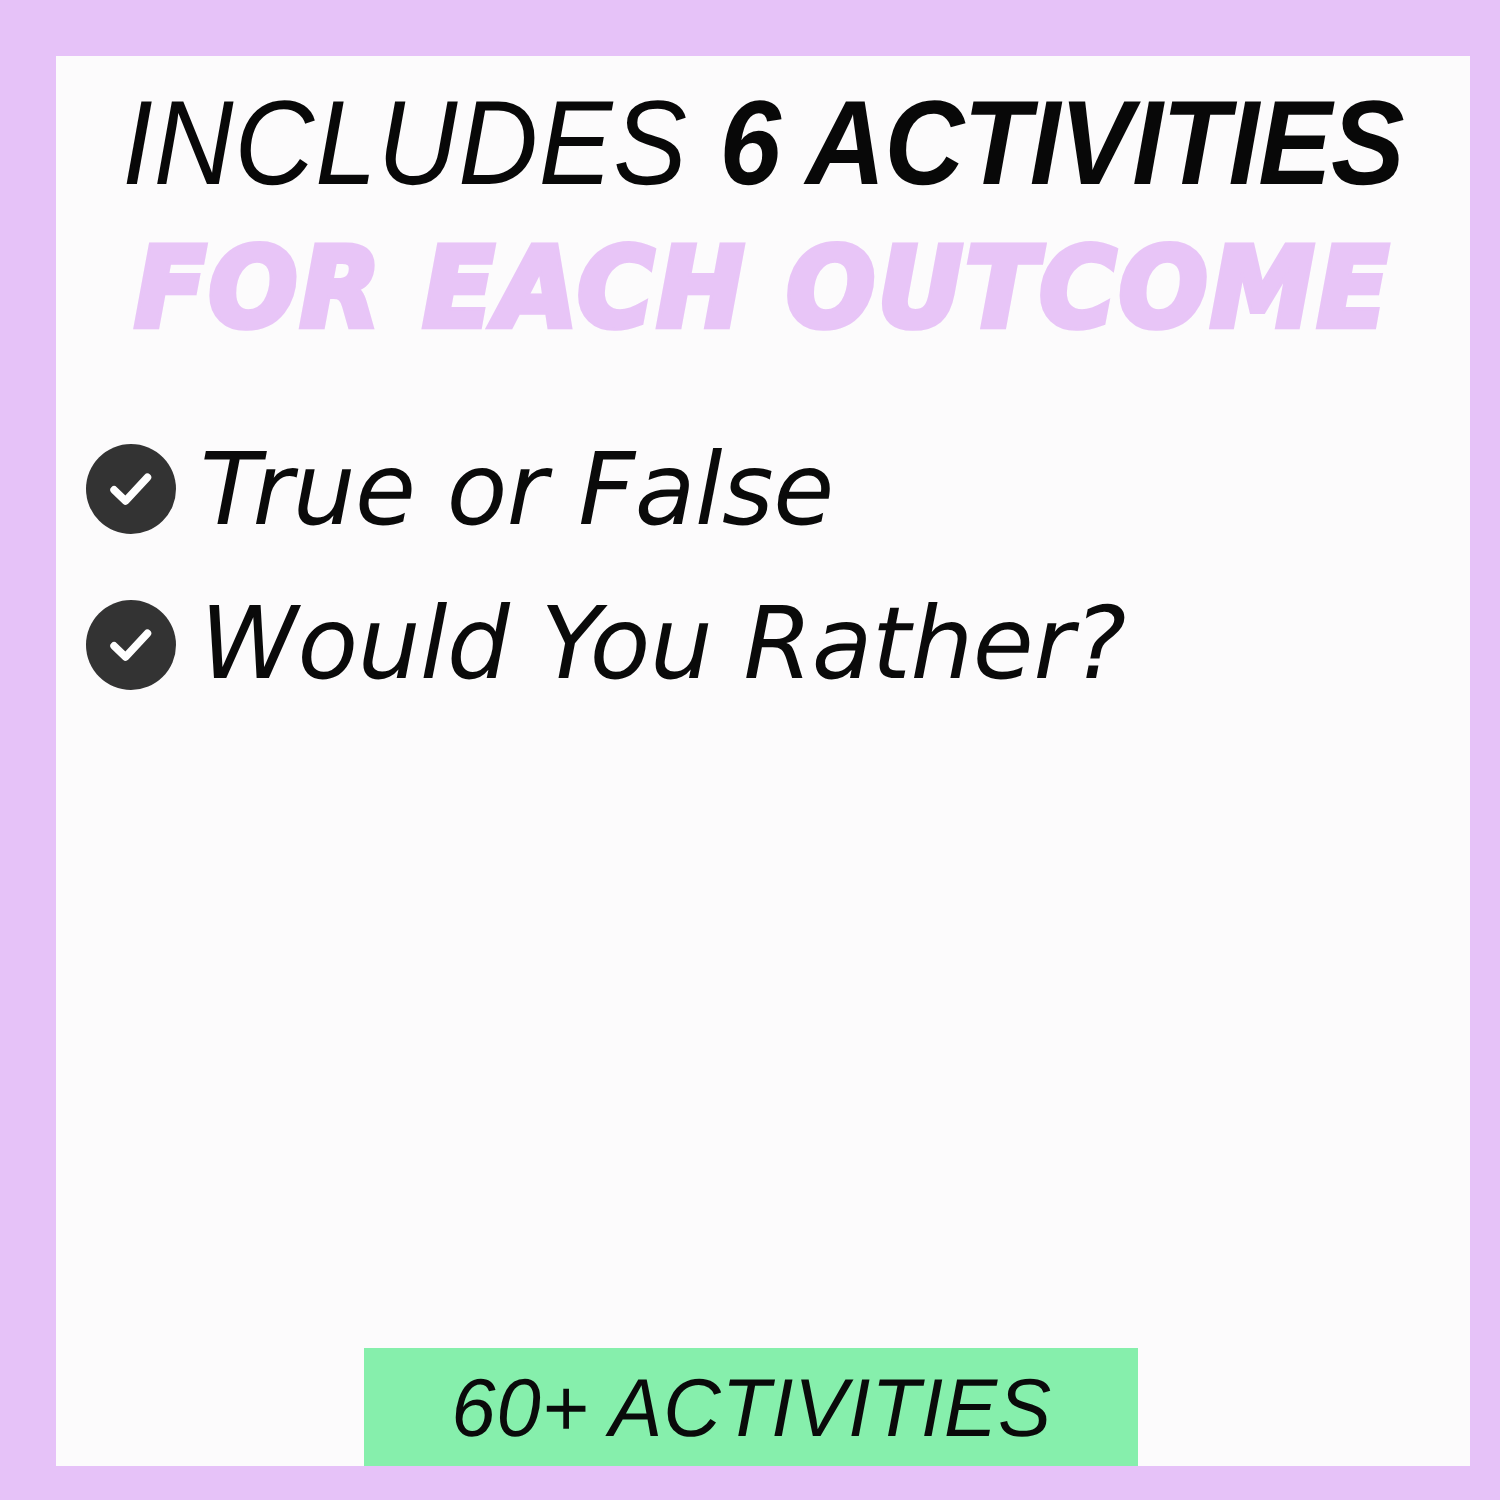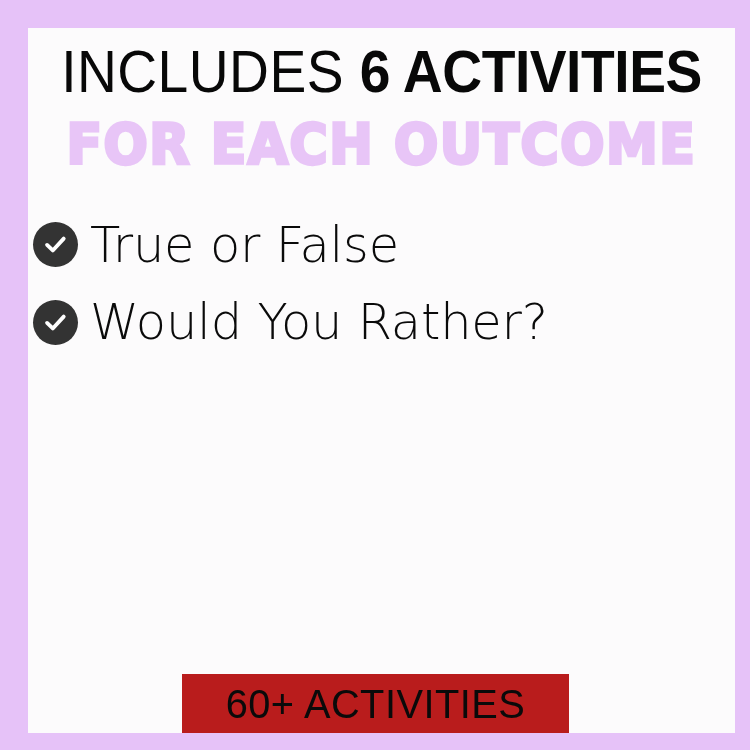--- a/index.html
+++ b/index.html
@@ -11,20 +11,21 @@
     font-family: "Liberation Sans", sans-serif;
   }
 
   .canvas {
     position: relative;
     width: 750px;
     height: 750px;
     background: #e6c2f8;      
     overflow: hidden;
     box-sizing: border-box;
+    font-style: italic;
   }
 
   .inner-card {
     position: absolute;
     left: 28px;
     top: 28px;
     width: 707px;
     height: 705px;
     background: #fcfbfc;      
     overflow: hidden;
@@ -77,21 +78,21 @@
     white-space: nowrap;
     transform: scaleX(1.04) scaleY(1.10);
     transform-origin: center top;
     -webkit-text-stroke: 3px #e8c5f7;
     paint-order: stroke fill;
   }
 
   
   .checklist {
     position: absolute;
-    left: 5px;
+    left: 15px;
     top: 178px;
     width: 690px;
   }
 
   .check-row {
     position: relative;
     height: 77.5px;
     display: flex;
     align-items: center;
   }
@@ -121,21 +122,21 @@
     transform-origin: left center;
   }
 
   
   .footer-banner {
     position: absolute;
     left: 154px;           
     top: 646px;            
     width: 387px;
     height: 59px;
-    background: #b91c1c;
+    background: #86efac;
     display: flex;
     align-items: center;
     justify-content: center;
   }
   .footer-banner-label {
     font-family: "Liberation Sans Narrow", "Liberation Sans", sans-serif;
     font-weight: 400;
     font-size: 41px;
     line-height: 44px;
     color: #0a0a0a;

